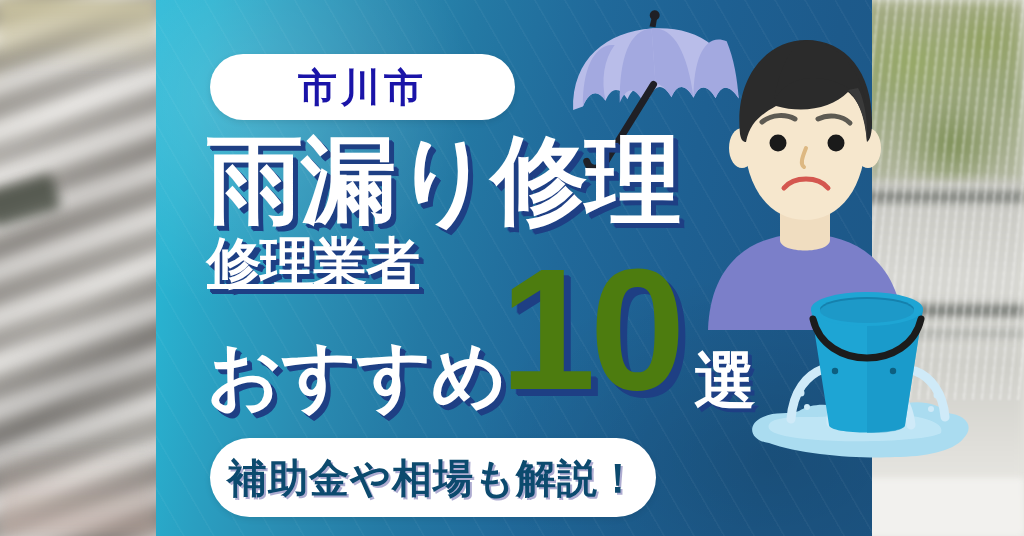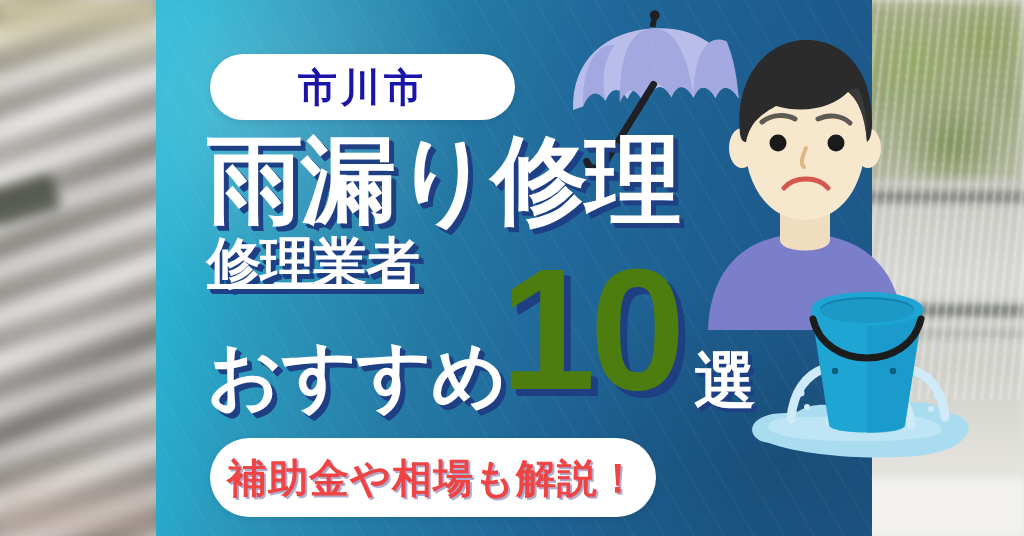--- a/index.html
+++ b/index.html
@@ -152,21 +152,21 @@
   }
   #pill-city{left:210px;top:44px;width:305px;height:66px;}
   #pill-city span{
     font-size:39px;font-weight:bold;color:#1a14a8;
     letter-spacing:4px;line-height:1;
     font-family:"DejaVu Sans","Liberation Sans",sans-serif;
   }
 
   #pill-note{left:210px;top:428px;width:446px;height:79px;}
   #pill-note span{
-    font-size:40px;font-weight:bold;color:#ef4444;
+    font-size:40px;font-weight:bold;color:#0c4a6e;
     letter-spacing:1px;line-height:1;
     font-family:"DejaVu Sans","Liberation Sans",sans-serif;
     text-shadow:2px 2px 0 rgba(20,14,120,.35);
   }
 
   .wtext{
     position:absolute;
     color:#ffffff;font-weight:bold;
     font-family:"DejaVu Sans","Liberation Sans",sans-serif;
     line-height:1;white-space:nowrap;

